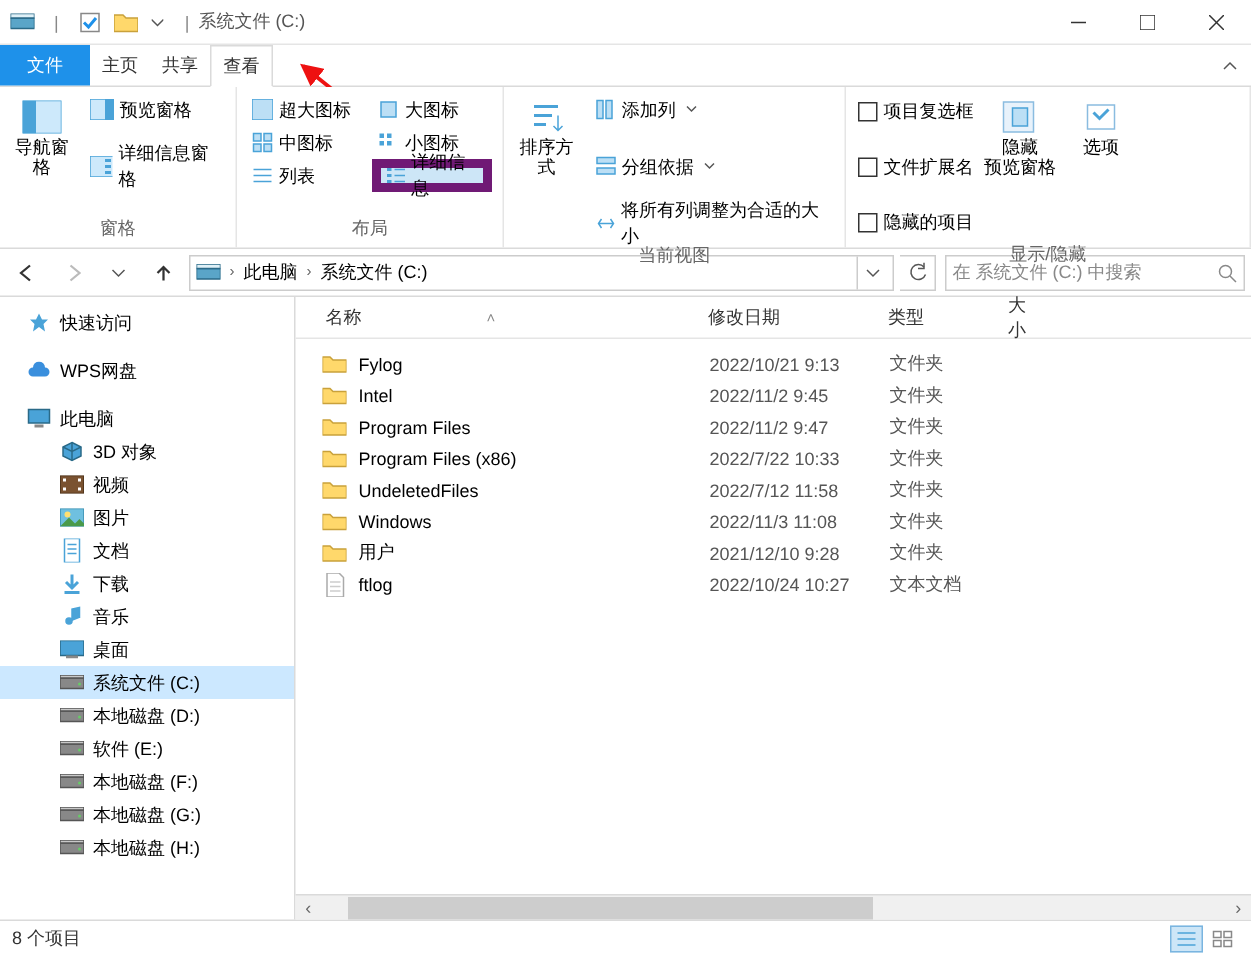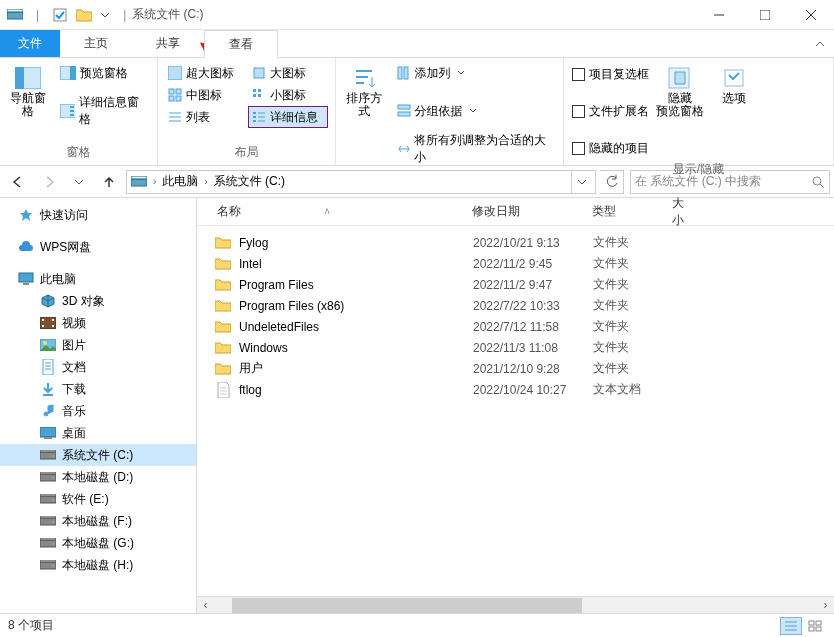--- a/index.html
+++ b/index.html
@@ -7,36 +7,36 @@
 
 .titlebar { height: 30px; display: flex; align-items: center; border-bottom: 1px solid #e5e5e5; }
 .titlebar .qat { display: flex; align-items: center; gap: 6px; padding-left: 6px; }
 .titlebar .qat .item { width: 18px; height: 18px; display: flex; align-items: center; justify-content: center; }
 .titlebar .divider { color: #888; margin: 0 6px; }
 .titlebar .title { color: #555; }
 .titlebar .winbtns { margin-left: auto; display: flex; }
 .titlebar .winbtns .btn { width: 46px; height: 30px; display: flex; align-items: center; justify-content: center; color: #333; }
 
 .tabs { height: 28px; display: flex; align-items: stretch; border-bottom: 1px solid #dadada; background:#fff; }
-.tab { padding: 0 24px; display: flex; align-items: center; color: #333; border-right: none; cursor: default; }
+.tab { padding: 0 8px; display: flex; align-items: center; color: #333; border-right: none; cursor: default; }
 .tab.file { background: #1e91ea; color: #fff; padding: 0 18px; }
 .tab.active { background: #fff; border: 1px solid #dadada; border-bottom: 1px solid #fff; margin-bottom: -1px; position:relative; z-index:2; }
 
 .arrow-anno { position:absolute; left:198px; top:42px; width:28px; height:20px; pointer-events:none; }
 
 .ribbon { height: 108px; background: #fff; border-bottom: 1px solid #dadada; display: flex; position:relative; }
 .group { border-right: 1px solid #e5e5e5; display: flex; flex-direction: column; padding: 4px 6px 0 6px; }
 .group-body { flex: 1; display: flex; align-items: flex-start; gap: 6px; }
 .group-label { text-align: center; color: #666; font-size: 12px; padding: 2px 0 4px; }
 .bigbtn { display: flex; flex-direction: column; align-items: center; width: 46px; gap: 2px; padding-top:4px;}
 .bigbtn .icon { width: 28px; height: 24px; display:flex; align-items:center; justify-content:center; }
 .bigbtn .lbl { font-size: 12px; text-align: center; line-height: 13px; }
 .stackcol { display: flex; flex-direction: column; gap: 16px; }
 .smallitem { display: flex; align-items: center; gap: 4px; padding: 2px 4px; height:22px;}
-.smallitem.active { background: #cde6f7; border:1px solid #701a75; padding:1px 3px;}
+.smallitem.active { background: #cde6f7; border:6px solid #701a75; padding:1px 3px;}
 .smallitem .txt { font-size: 12px; }
 .check { display: flex; align-items: center; gap: 4px; height:21px; padding-left:2px;}
 .check .box { width: 13px; height: 13px; border: 1px solid #333; background:#fff; }
 
 .addrbar { height: 32px; border-bottom: 1px solid #dadada; display: flex; align-items: center; padding: 2px 4px; gap: 4px; }
 .navbtn { width: 26px; height: 26px; display:flex; align-items:center; justify-content:center; color:#555; }
 .navbtn.big { width:27px; }
 .navbtn.disabled { color: #aaa; }
 .addrbox { flex: 1; height: 24px; border: 1px solid #ccc; display: flex; align-items: center; padding: 0 4px; gap: 6px; }
 .addrbox .crumb { display:flex; align-items:center; gap:3px; }
@@ -280,20 +280,21 @@
             </svg>
           </div>
         <div class="smallitem">
             <svg width="14" height="14">
               <path d="M2 7 L12 7 M4 4 L2 7 L4 10 M10 4 L12 7 L10 10" stroke="#4aa3d8" fill="none"></path>
             </svg>
             <span class="txt">将所有列调整为合适的大小</span>
           </div>
       </div>
     </div>
+    <div class="group-label">当前视图</div>
   </div>
 
   <div class="group" style="flex:1;">
     <div class="group-body">
       <div class="stackcol" style="padding-top:2px;">
         <div class="check">
             <div class="box"></div>
             <span>项目复选框</span>
           </div>
         <div class="check">

